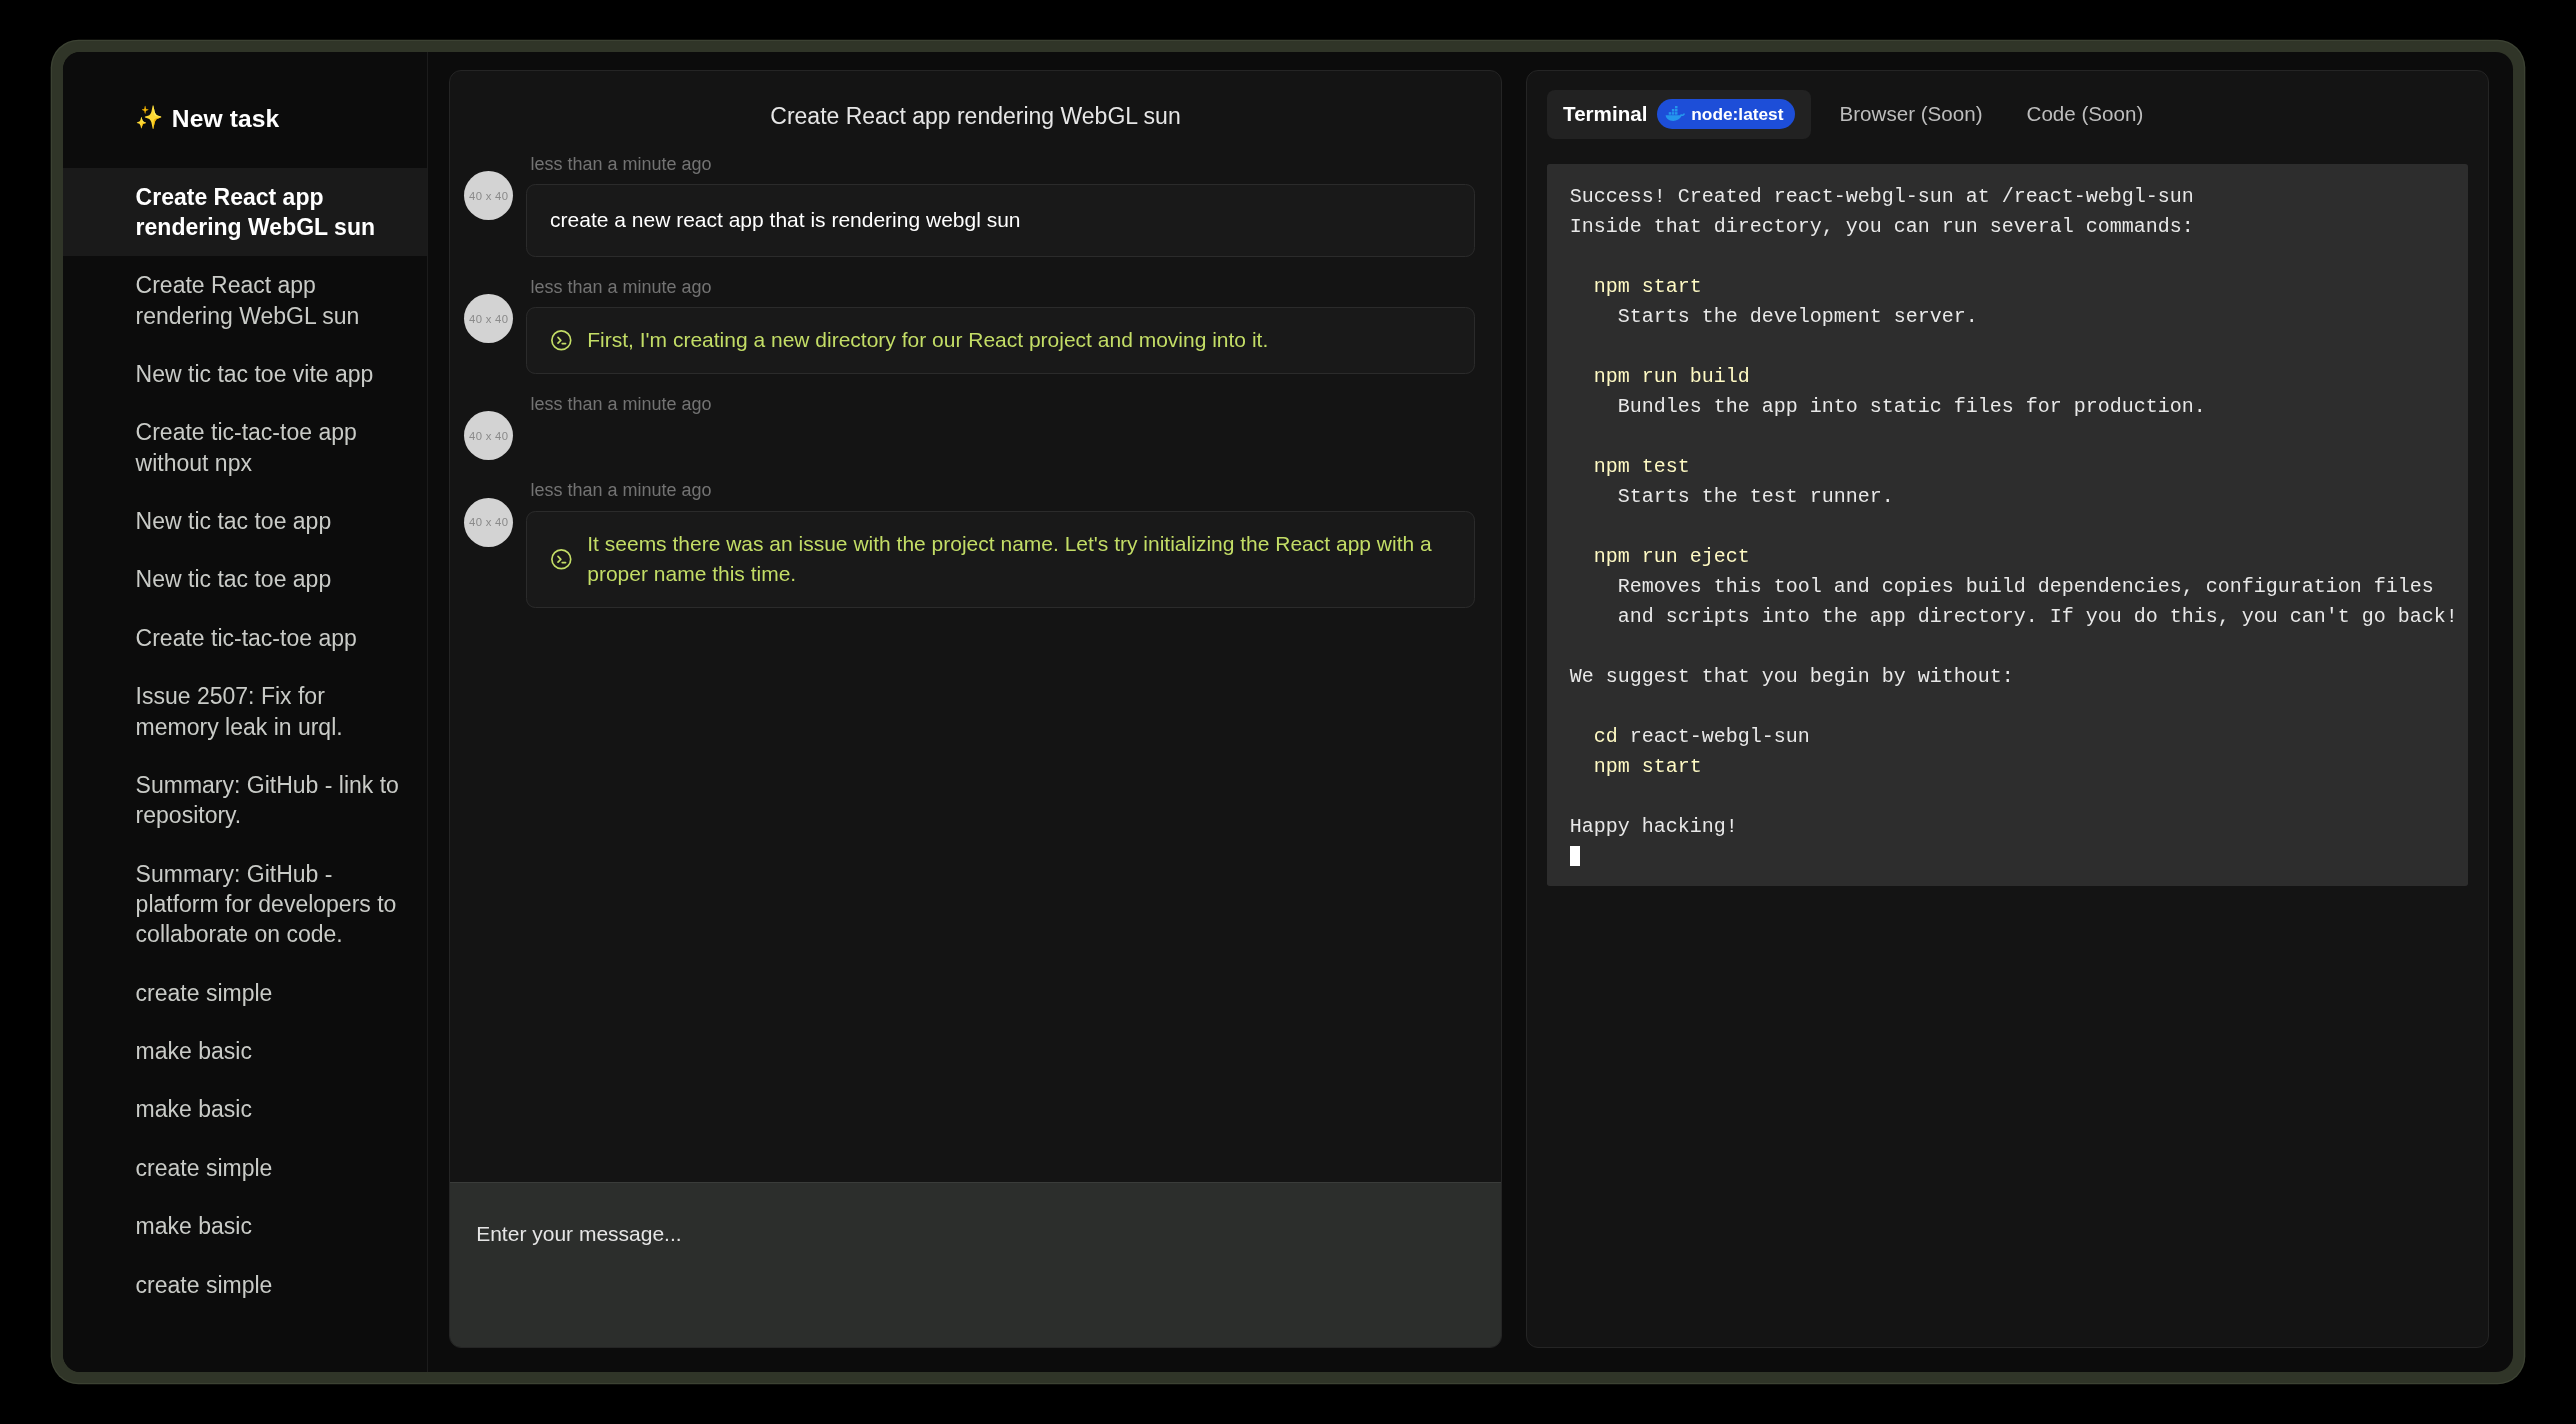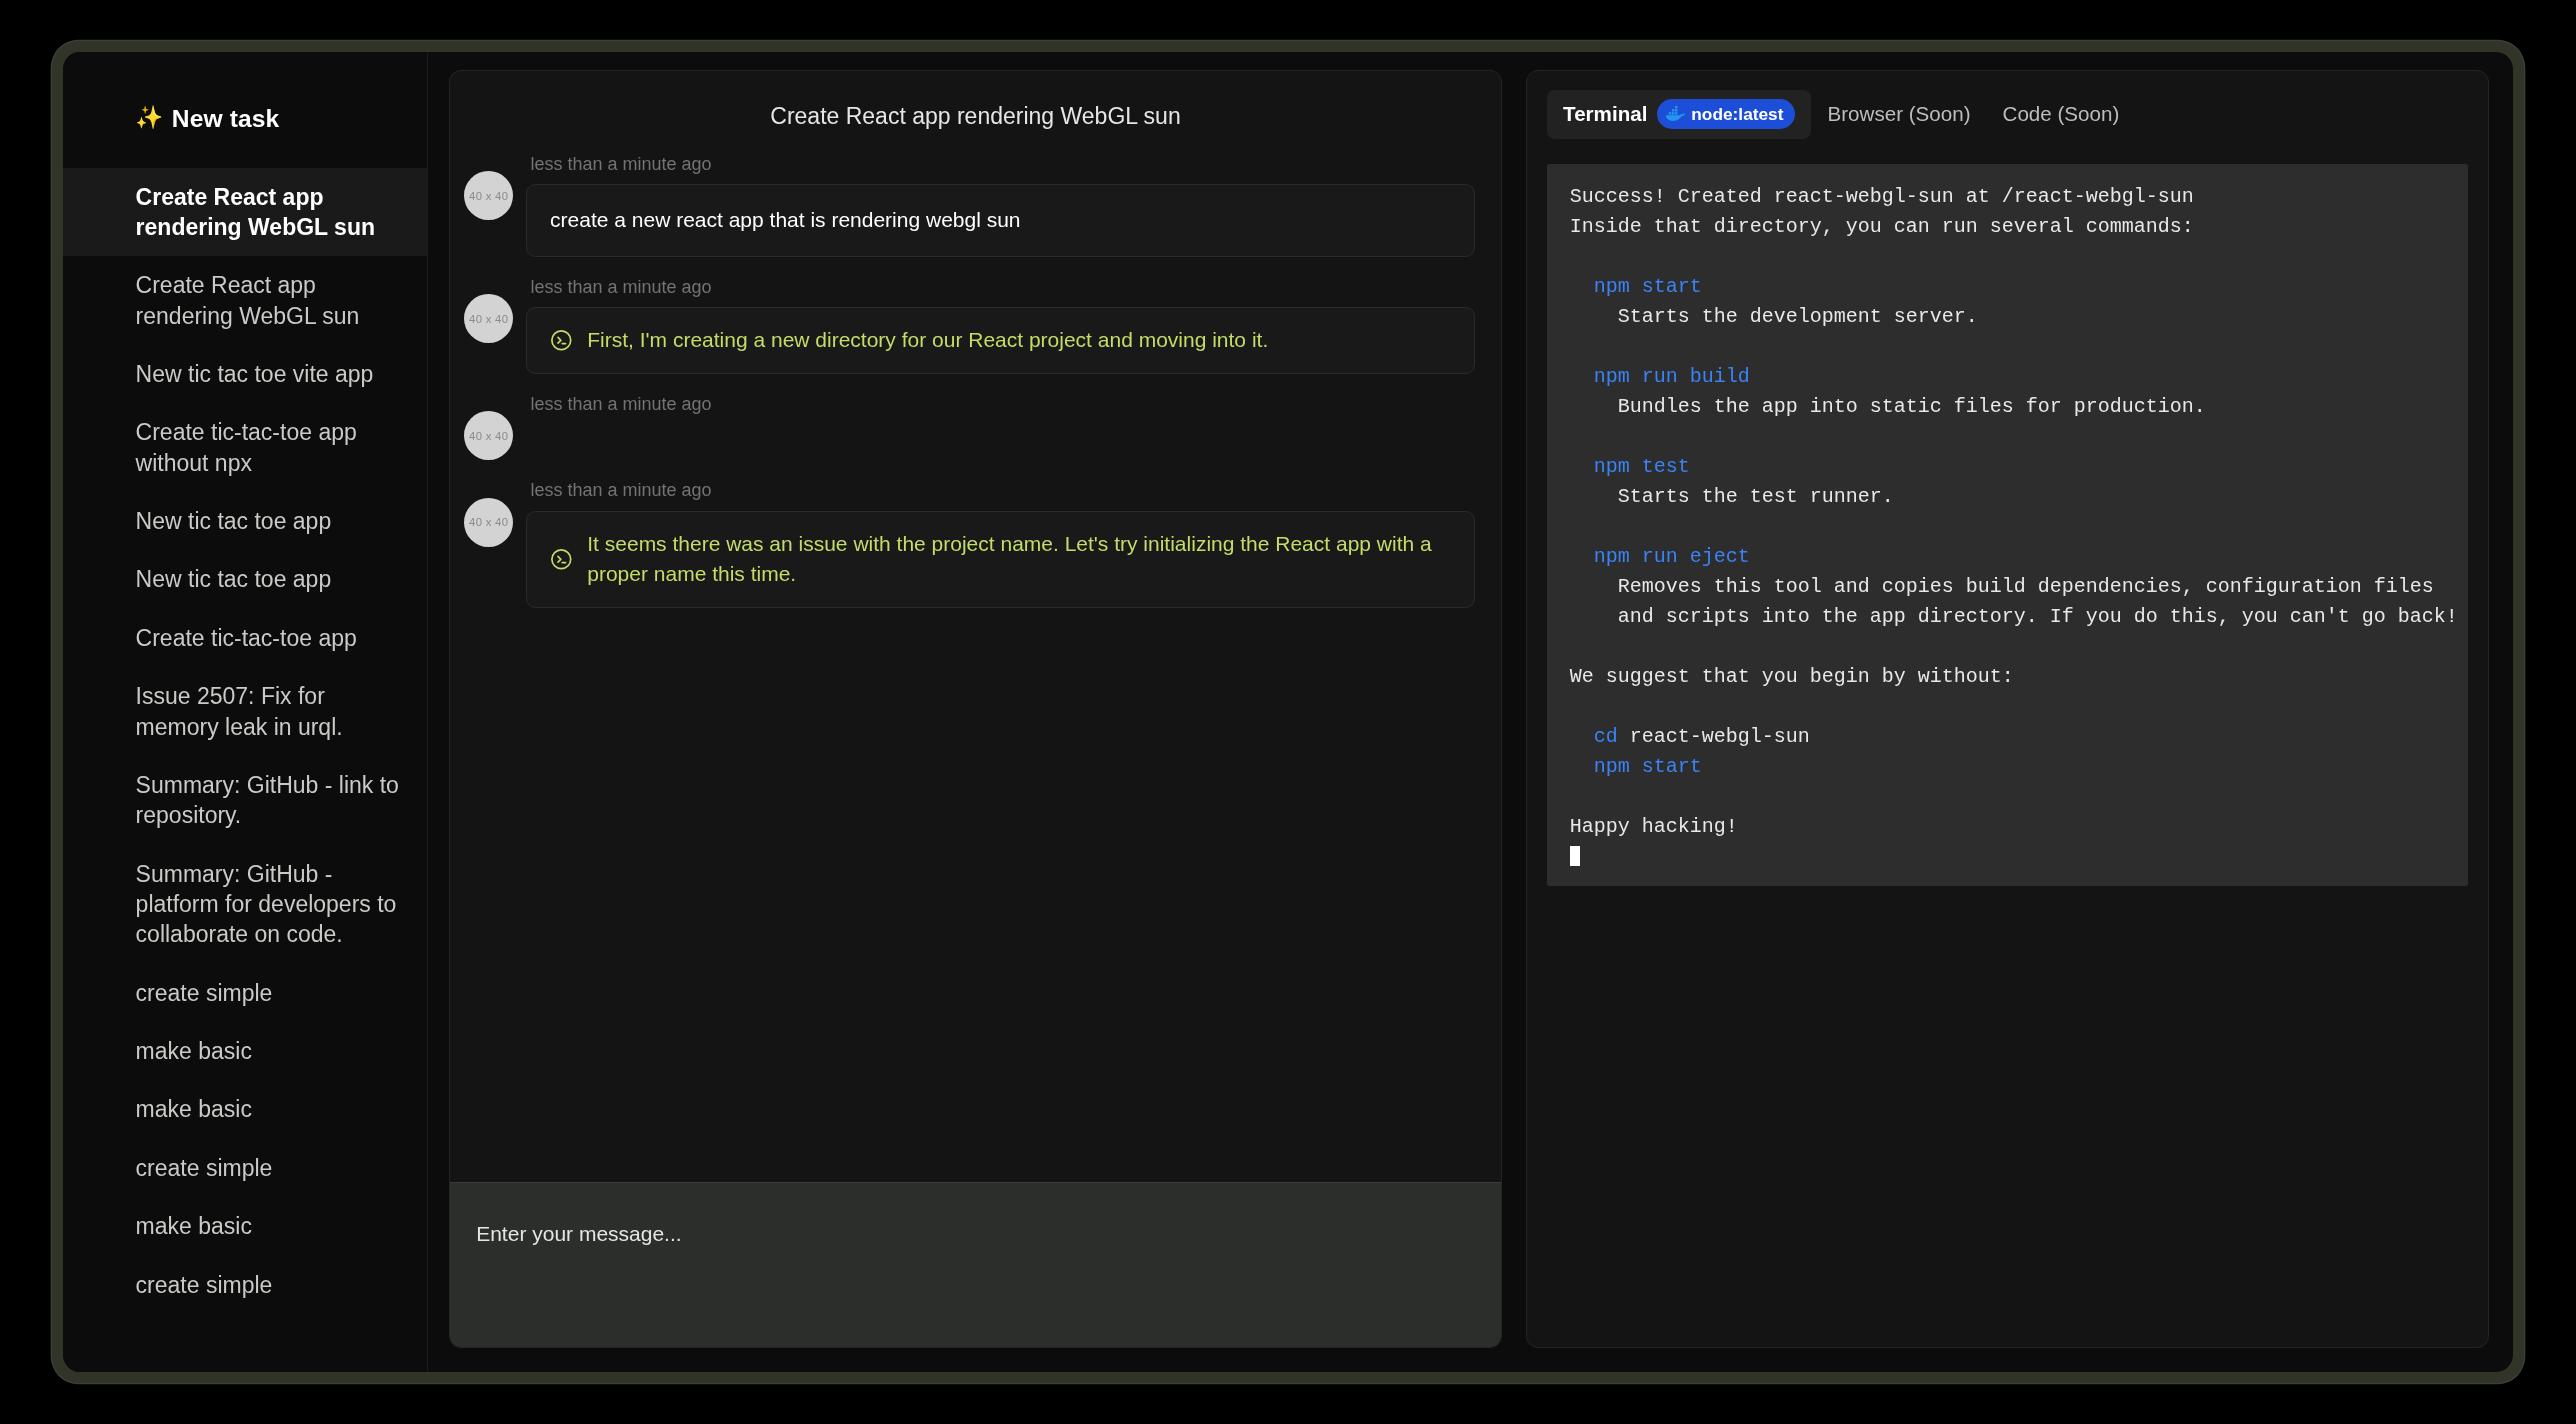--- a/index.html
+++ b/index.html
@@ -173,20 +173,21 @@
     border: 0.7px solid #252525;
     border-radius: 12px;
     flex: 1 1 auto;
     display: flex;
     flex-direction: column;
     overflow: hidden;
   }
   #tabs {
     display: flex;
     align-items: center;
+    gap: 12px;
     padding: 18.6px 20px 16px 20px;
     flex: 0 0 auto;
   }
   .tab {
     display: flex;
     align-items: center;
     gap: 9.3px;
     font-size: 20.6px;
     color: #bdbdbd;
     padding: 9.3px 16px;
@@ -212,21 +213,21 @@
     border-radius: 2.7px;
     padding: 18.6px 22.6px 13.3px 22.6px;
     font-family: "Liberation Mono", "DejaVu Sans Mono", monospace;
     font-size: 20px;
     line-height: 1.5;
     color: #e8e8e8;
     white-space: pre;
     flex: 0 0 auto;
     overflow: hidden;
   }
-  #terminal .cmd { color: #3b82f6; }
+  #terminal .cmd { color: #fef9c3; }
   #terminal .cursor {
     display: inline-block;
     width: 10.6px;
     height: 20px;
     background: #ffffff;
     vertical-align: -3.3px;
   }
 </style>
 </head>
 <body>

